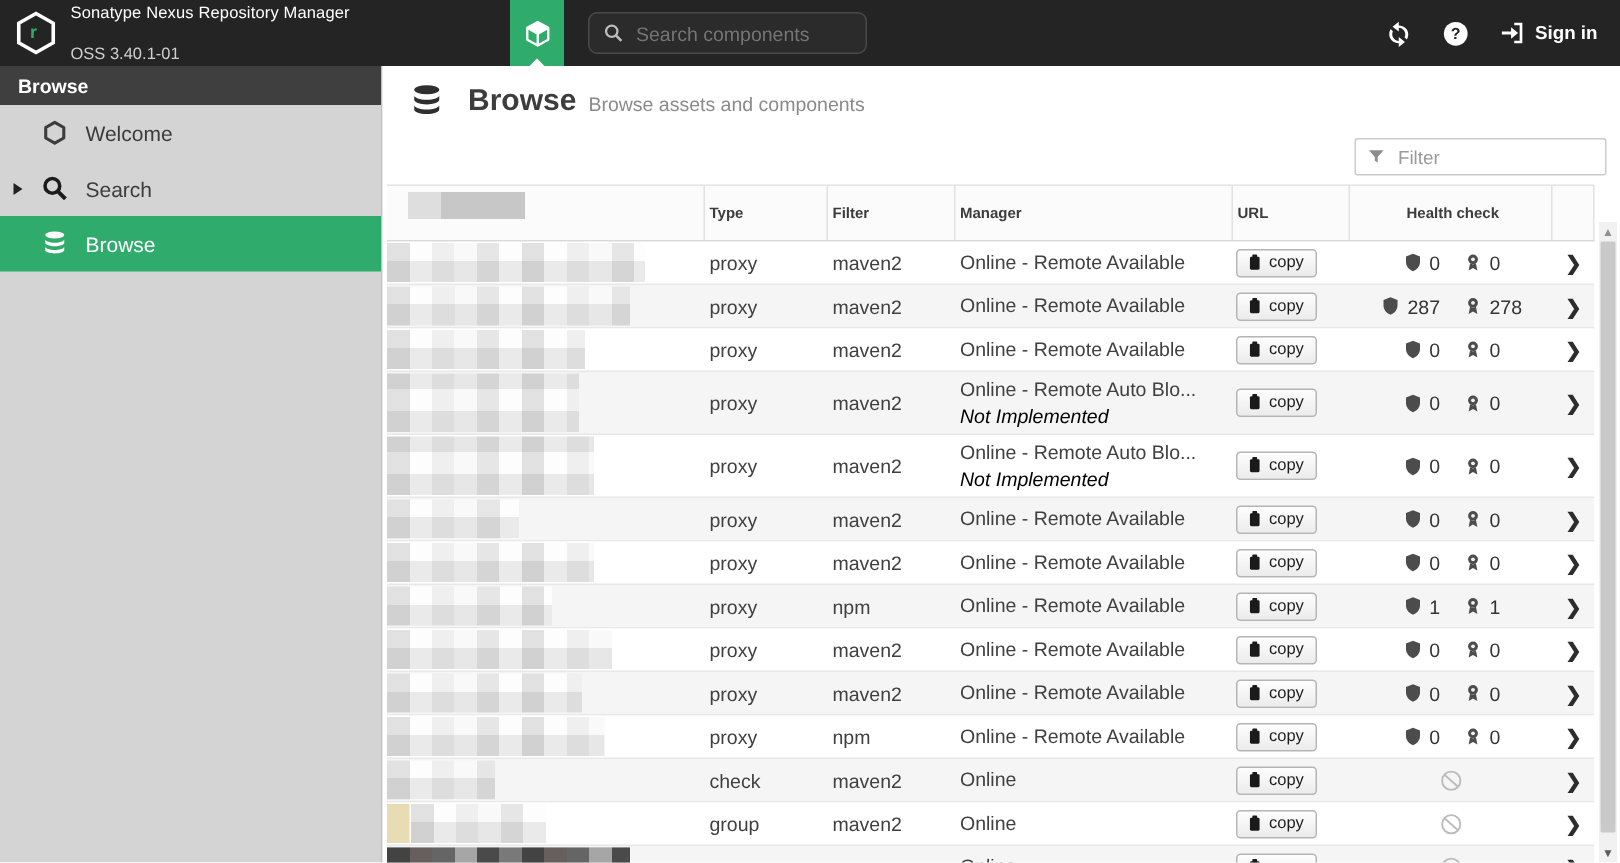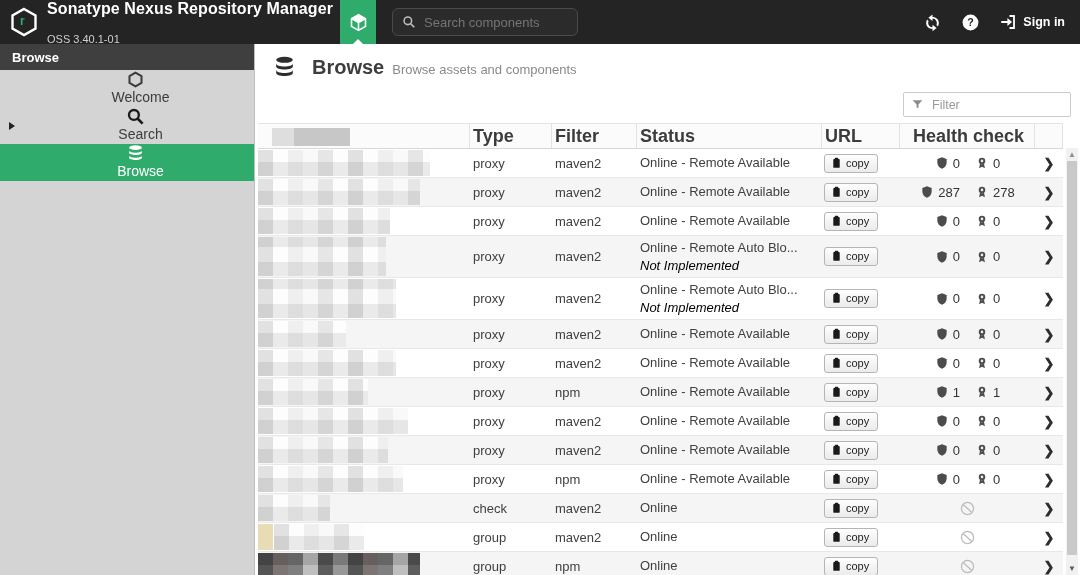--- a/index.html
+++ b/index.html
@@ -14,21 +14,21 @@
   .app-header {
     position:absolute; top:0; left:0; width:1080px; height:44px;
     background:#242424; display:flex; align-items:center; z-index:5;
   }
   .logo { margin-left:10px; position:relative; width:28px; height:30px; }
   .logo .logo-r {
     position:absolute; top:8px; left:10px; color:#2fac6b;
     font-size:12px; font-weight:bold; line-height:1;
   }
   .brand { margin-left:9px; color:#fff; }
-  .brand-title { font-size:16px; font-weight:bold; letter-spacing:.1px; }
+  .brand-title { font-size:11px; font-weight:normal; letter-spacing:.1px; }
   .brand-version { font-size:11px; color:#cfcfcf; margin-top:15px; }
 
   .mode-tab {
     position:absolute; left:340px; top:0; width:36px; height:44px;
     background:#2fac6b; display:flex; align-items:center; justify-content:center; cursor:pointer;
   }
   .mode-tab .notch {
     position:absolute; bottom:0; left:50%; transform:translateX(-50%);
     width:0; height:0; border-left:5px solid transparent; border-right:5px solid transparent;
     border-bottom:5px solid #fff;
@@ -55,21 +55,21 @@
   .sidebar {
     position:absolute; top:44px; left:0; width:255px; height:531px;
     background:#d4d4d4; border-right:1px solid #bfbfbf;
   }
   .sb-section-header {
     height:26px; background:#3f3f3f; color:#fff; font-size:13px; font-weight:bold;
     display:flex; align-items:center; padding-left:12px;
   }
   .sb-item {
     height:37px; display:flex; align-items:center; padding-left:27px;
-    position:relative; font-size:14px; color:#3c3c3c; cursor:pointer;flex-direction:column;
+    position:relative; font-size:14px; color:#3c3c3c; cursor:pointer;
   }
   .sb-item .sb-icon { width:19px; height:19px; margin-right:11px; flex:0 0 auto; }
   .sb-item.selected { background:#2fac6b; color:#fff; }
   .sb-expander {
     position:absolute; left:9px; top:50%; transform:translateY(-50%);
     width:0; height:0; border-top:4.5px solid transparent; border-bottom:4.5px solid transparent;
     border-left:6px solid #222; cursor:pointer;
   }
 
   
@@ -86,23 +86,23 @@
   }
   .filter-box input {
     flex:1; border:none; outline:none; font-size:12.5px; color:#555;
     font-family:"Liberation Sans",sans-serif; background:transparent;
   }
   .filter-box input::placeholder { color:#9a9a9a; }
 
   
   .rtable { position:absolute; left:3px; top:79px; width:805px; }
   .thead {
-    display:flex; height:26px; background:#fbfbfb;
+    display:flex; height:38px; background:#fbfbfb;
     border-top:1px solid #e4e4e4; border-bottom:1px solid #d8d8d8;
-    font-size:18px; font-weight:bold; color:#3c3c3c; align-items:stretch;justify-content:flex-end;
+    font-size:10px; font-weight:bold; color:#3c3c3c; align-items:stretch;justify-content:flex-end;
   }
   .thead .hcell { display:flex; align-items:center; border-right:1px solid #e2e2e2; padding-left:3px; }
   .h-name { width:212px; position:relative; }
   .h-type { width:82px; }
   .h-format { width:85px; }
   .h-status { width:185px; }
   .h-url { width:78px; }
   .h-health { width:135px; justify-content:center; padding-left:0; }
   .h-chev { width:28px; border-right:none; }
   .hblur-a { position:absolute; left:14px; top:4px; width:22px; height:18px; background:#dedede; }
@@ -288,21 +288,21 @@
   </div>
 
   <div class="rtable">
     <div class="thead">
       <div class="hcell h-name">
         <span class="hblur-a"></span>
         <span class="hblur-b"></span>
       </div>
       <div class="hcell h-type">Type</div>
       <div class="hcell h-format">Filter</div>
-      <div class="hcell h-status">Status</div>
+      <div class="hcell h-status">Manager</div>
       <div class="hcell h-url">URL</div>
       <div class="hcell h-health">Health check</div>
       <div class="hcell h-chev"></div>
     </div>
     <div class="tbody">
         <div class="trow">
           <div class="cell c-name">
             <span class="blur" style="width:172px"></span>
           </div>
           <div class="cell c-type">proxy</div>

